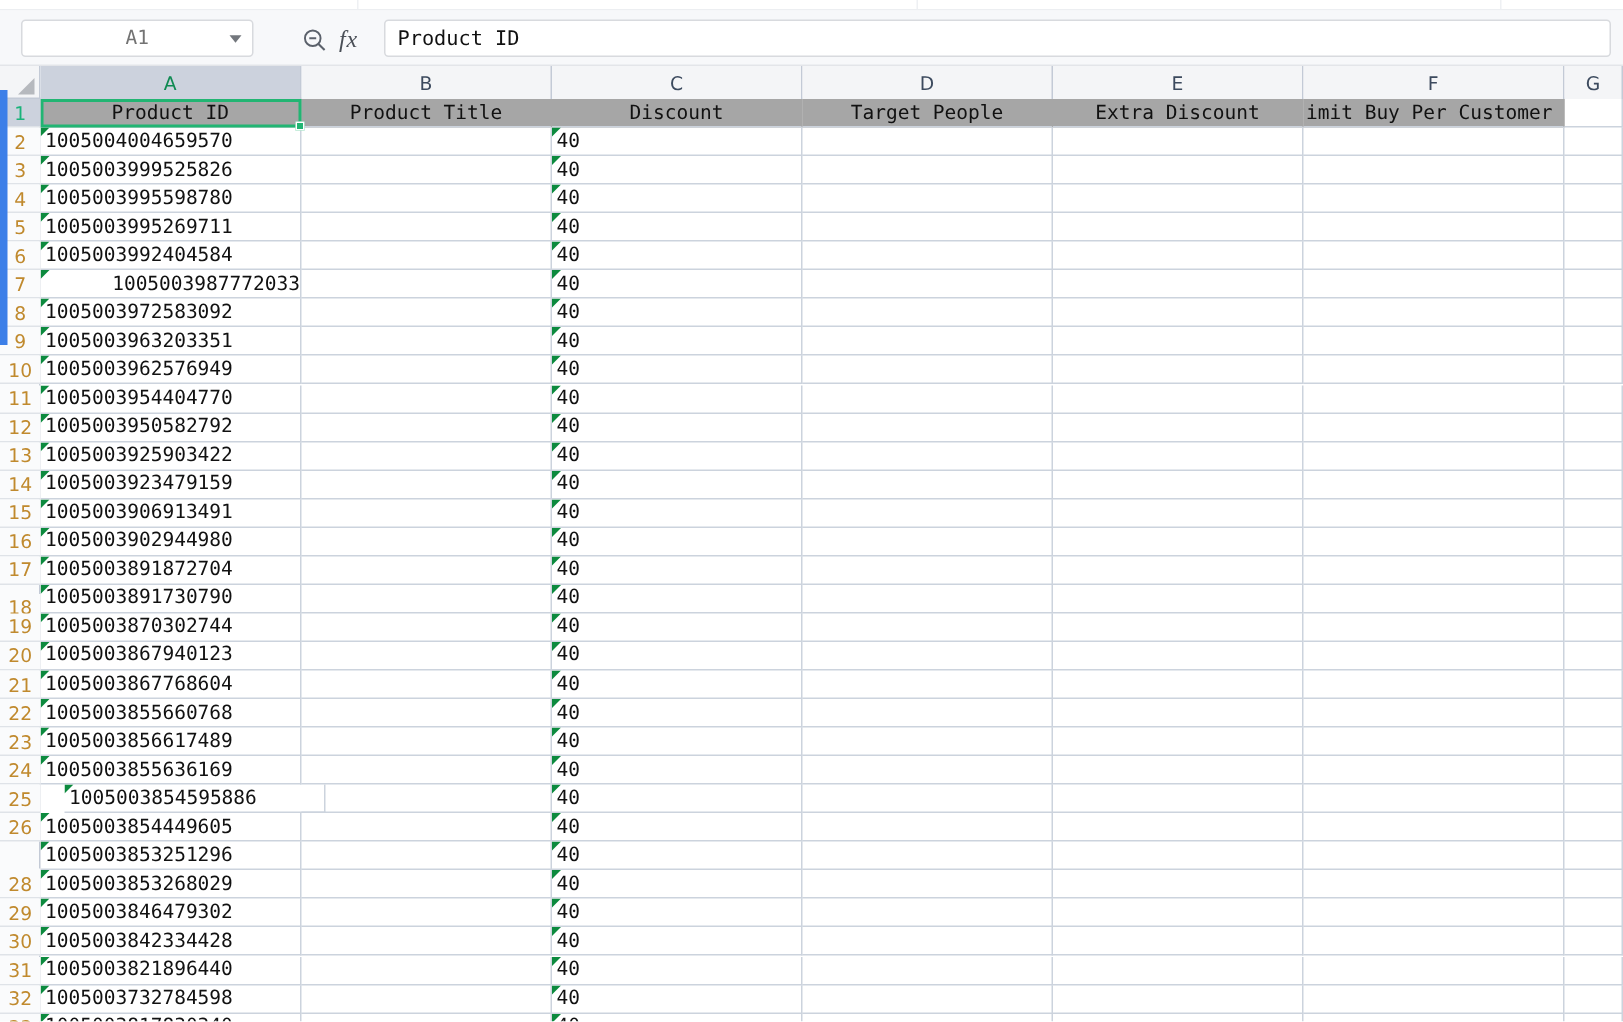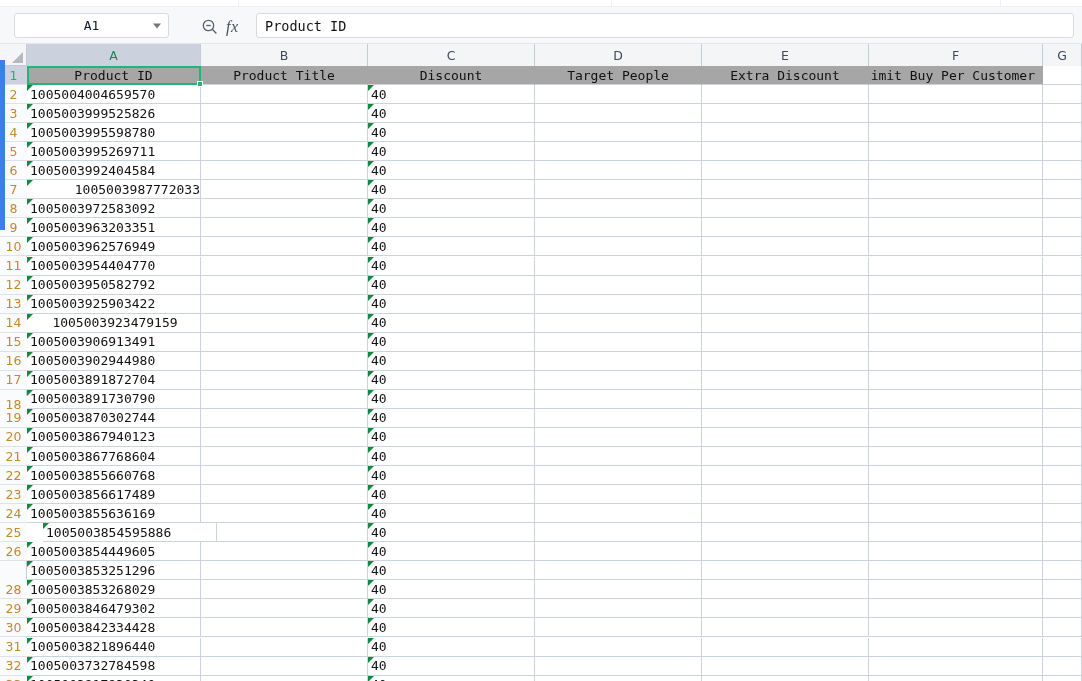--- a/index.html
+++ b/index.html
@@ -23,21 +23,21 @@
 
   
   .formula-row {
     position: absolute; top: 7px; left: 0; width: 1082px; height: 37px;
     background: #f7f8fa; border-bottom: 1px solid #e3e5e9;
   }
   .name-box {
     position: absolute; left: 14px; top: 6px; width: 155px; height: 25px;
     background: #fff; border: 1px solid #d8dade; border-radius: 3px;
     display: flex; align-items: center; justify-content: center;
-    font-family: "DejaVu Sans Mono", monospace; font-size: 13px; color: #0f172a;
+    font-family: "DejaVu Sans Mono", monospace; font-size: 13px; color: #737373;
   }
   .name-box .caret {
     position: absolute; right: 7px; top: 50%; transform: translateY(-50%);
     width: 0; height: 0; border-left: 4px solid transparent;
     border-right: 4px solid transparent; border-top: 5px solid #73777d;
   }
   .zoom-icon { position: absolute; left: 201px; top: 11px; width: 18px; height: 18px; }
   .fx-label {
     position: absolute; left: 226px; top: 11px;
     font-family: "Liberation Serif", serif; font-style: italic;
@@ -366,21 +366,21 @@
         </div>
         <div class="cell " style="left: 174px; width: 167px; top: 228.6px; height: 19.05px;"></div>
         <div class="cell pad" style="left: 341px; width: 167px; top: 228.6px; height: 19.05px;">
           <div class="errtri"></div>
           <span>40</span>
         </div>
         <div class="cell " style="left: 508px; width: 167px; top: 228.6px; height: 19.05px;"></div>
         <div class="cell " style="left: 675px; width: 167px; top: 228.6px; height: 19.05px;"></div>
         <div class="cell " style="left: 842px; width: 174px; top: 228.6px; height: 19.05px;"></div>
         <div class="cell " style="left: 1016px; width: 39px; top: 228.6px; height: 19.05px;"></div>
-        <div class="cell pad" style="left: 0px; width: 174px; top: 247.65px; height: 19.05px; justify-content: center;">
+        <div class="cell pad" style="left: 0px; width: 174px; top: 247.65px; height: 19.05px;">
           <div class="errtri"></div>
           <span>1005003923479159</span>
         </div>
         <div class="cell " style="left: 174px; width: 167px; top: 247.65px; height: 19.05px;"></div>
         <div class="cell pad" style="left: 341px; width: 167px; top: 247.65px; height: 19.05px;">
           <div class="errtri"></div>
           <span>40</span>
         </div>
         <div class="cell " style="left: 508px; width: 167px; top: 247.65px; height: 19.05px;"></div>
         <div class="cell " style="left: 675px; width: 167px; top: 247.65px; height: 19.05px;"></div>

